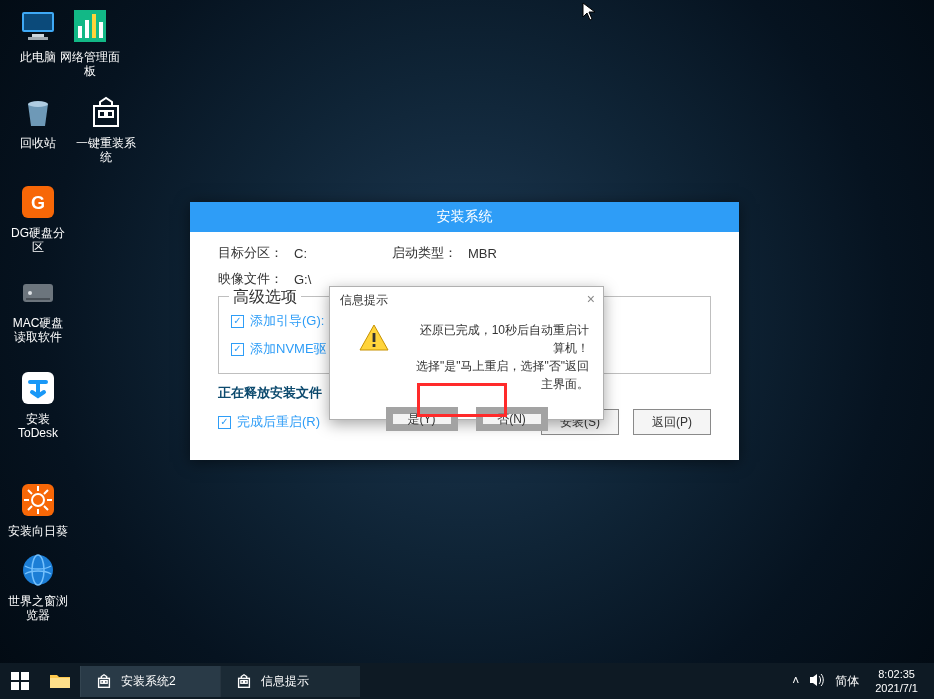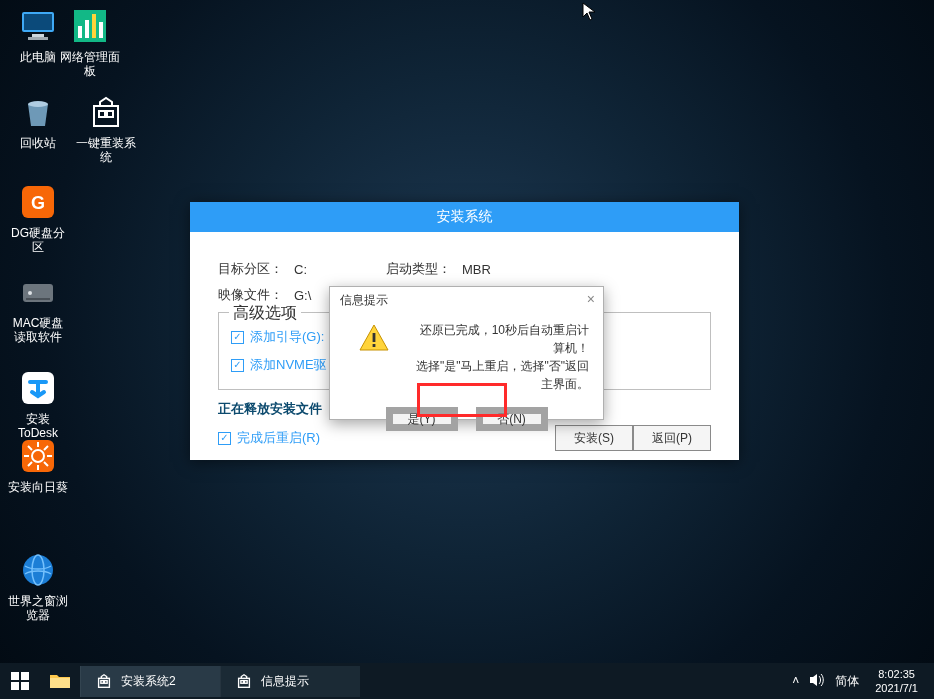--- a/index.html
+++ b/index.html
@@ -21,41 +21,41 @@
 
   
   .installer {
     position: absolute; left: 190px; top: 202px; width: 549px; height: 258px;
     background: #fff; color: #333; box-shadow: 0 2px 14px rgba(0,0,0,.5);
   }
   .installer .titlebar {
     height: 30px; background: #2e9df7; color:#fff; display:flex; align-items:center; justify-content:center;
     font-size: 14px;
   }
-  .installer .body { padding: 28px 28px 10px 28px; font-size: 13px; }
+  .installer .body { padding: 12px 28px 10px 28px; font-size: 13px; }
   .row { display:flex; gap:6px; margin-bottom:8px; align-items:center;}
   .row .label { width: 70px; }
   .row .val1 { width: 86px; }
-  .row .label2 { width: 70px; }
+  .row .label2 { width: 70px; margin-left: 6px; }
   .advgroup {
     border:1px solid #bfbfbf; margin-top:2px; padding: 10px 12px 10px 12px; position:relative;
   }
   .advgroup .legend { position:absolute; top:-10px; left:10px; background:#fff; padding:0 4px; font-size:16px;}
   .chk { color:#2e9df7; display:flex; align-items:center; gap:6px; margin:5px 0; font-size:13px;}
   .chk .box {
      width:13px;height:13px;border:1px solid #2e9df7;display:inline-flex;align-items:center;justify-content:center;
      font-size:10px; color:#2e9df7; line-height:1;
   }
   .progress-label { color:#0c4a6e; font-weight:bold; margin-top:10px; font-size:13px;}
   .bottomrow { display:flex; align-items:center; margin-top:6px; }
   .wbtn {
     width:78px; height:26px; border:1px solid #8a8a8a; background:#f5f5f5; font-size:12px;
     display:flex;align-items:center;justify-content:center; cursor:pointer; color:#333;
   }
-  .wbtn + .wbtn { }
+  .wbtn + .wbtn { margin-left:14px; }
   .drive-box {
      border:1px solid #8a8a8a; width:82px; height:24px; display:flex;align-items:center;justify-content:center;
      font-size:12px;
   }
 
   
   .modal {
     position:absolute; left:329px; top:286px; width:275px; height:134px;
     background:#fff; border:1px solid #b0b0b0; box-shadow:0 4px 14px rgba(0,0,0,.35);
     color:#333; font-size:12px;
@@ -167,21 +167,21 @@
   <div class="dicon" style="left:8px; top:368px;">
     <div class="ico">
       <svg width="40" height="40" viewBox="0 0 40 40">
           <rect x="4" y="4" width="32" height="32" rx="6" fill="#fff"></rect>
           <path d="M12 14h16M20 14v14M14 24l6 4 6-4" stroke="#1998f7" stroke-width="4" fill="none" stroke-linecap="round"></path>
         </svg>
     </div>
     <span>安装ToDesk</span>
   </div>
 
-  <div class="dicon" style="left:8px; top:436px;">
+  <div class="dicon" style="left:8px; top:480px;">
     <div class="ico">
       <svg width="40" height="40" viewBox="0 0 40 40">
           <rect x="4" y="4" width="32" height="32" rx="6" fill="#f76707"></rect>
           <circle cx="20" cy="20" r="6" fill="none" stroke="#fff" stroke-width="2"></circle>
           <g stroke="#fff" stroke-width="2">
             <path d="M20 6v5M20 29v5M6 20h5M29 20h5M10 10l4 4M26 26l4 4M30 10l-4 4M14 26l-4 4"></path>
           </g>
         </svg>
     </div>
     <span>安装向日葵</span>

